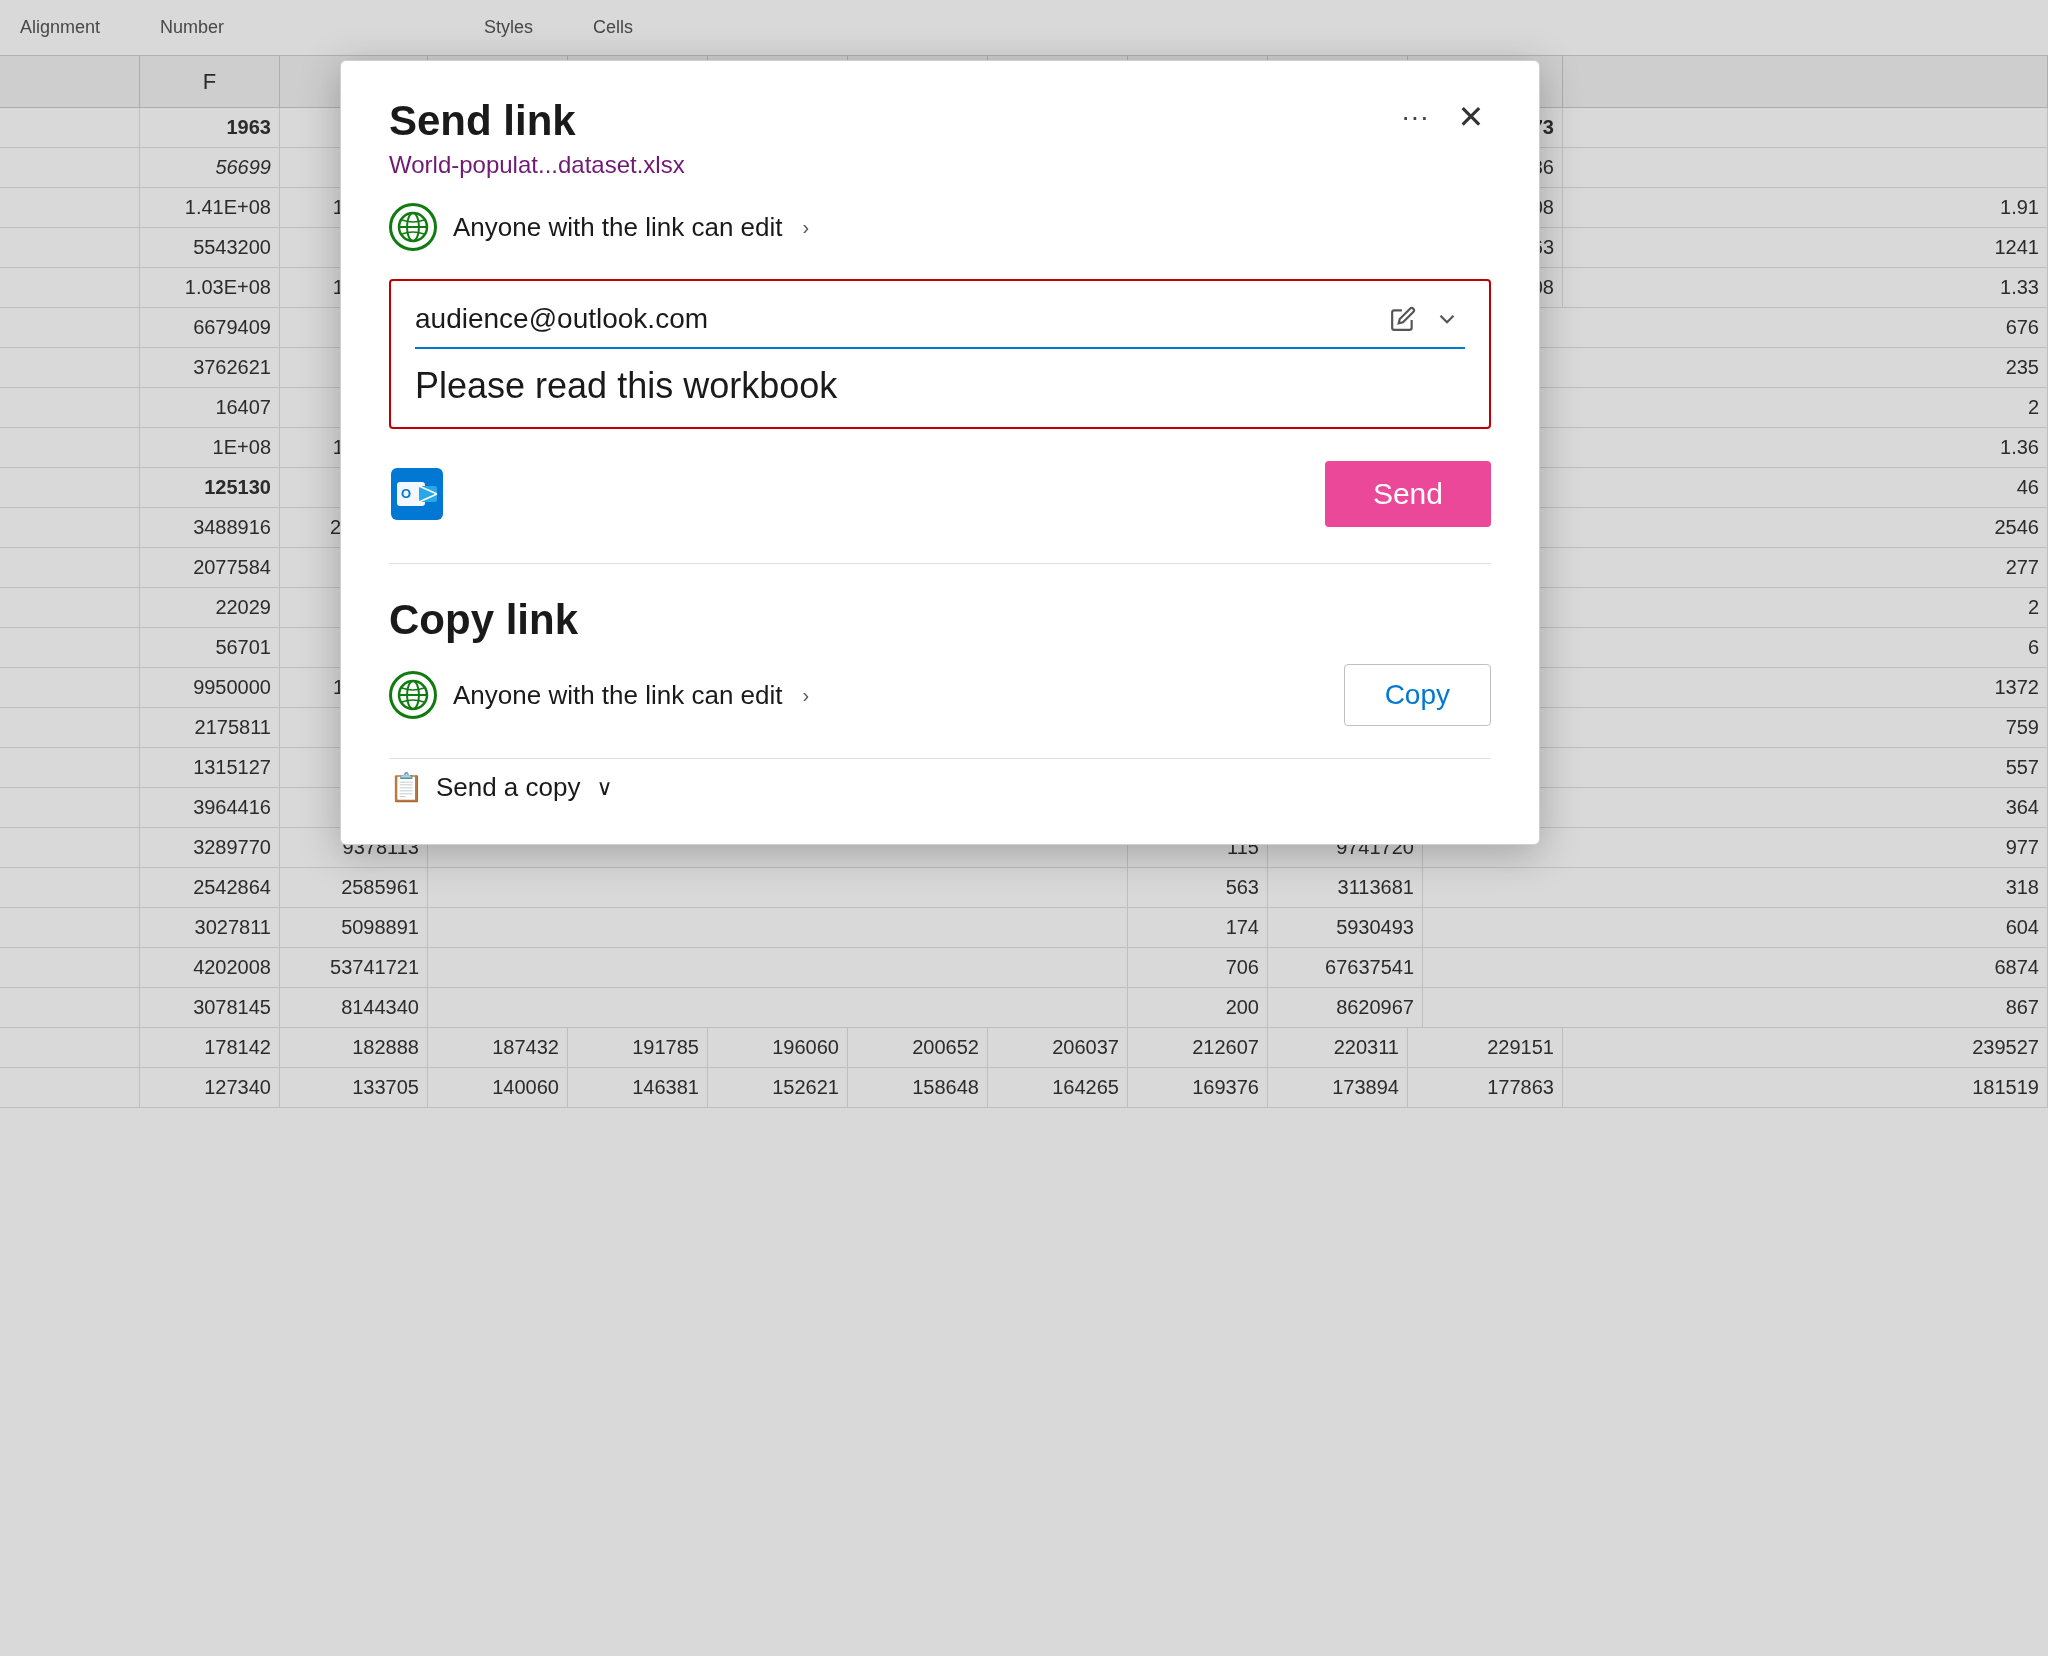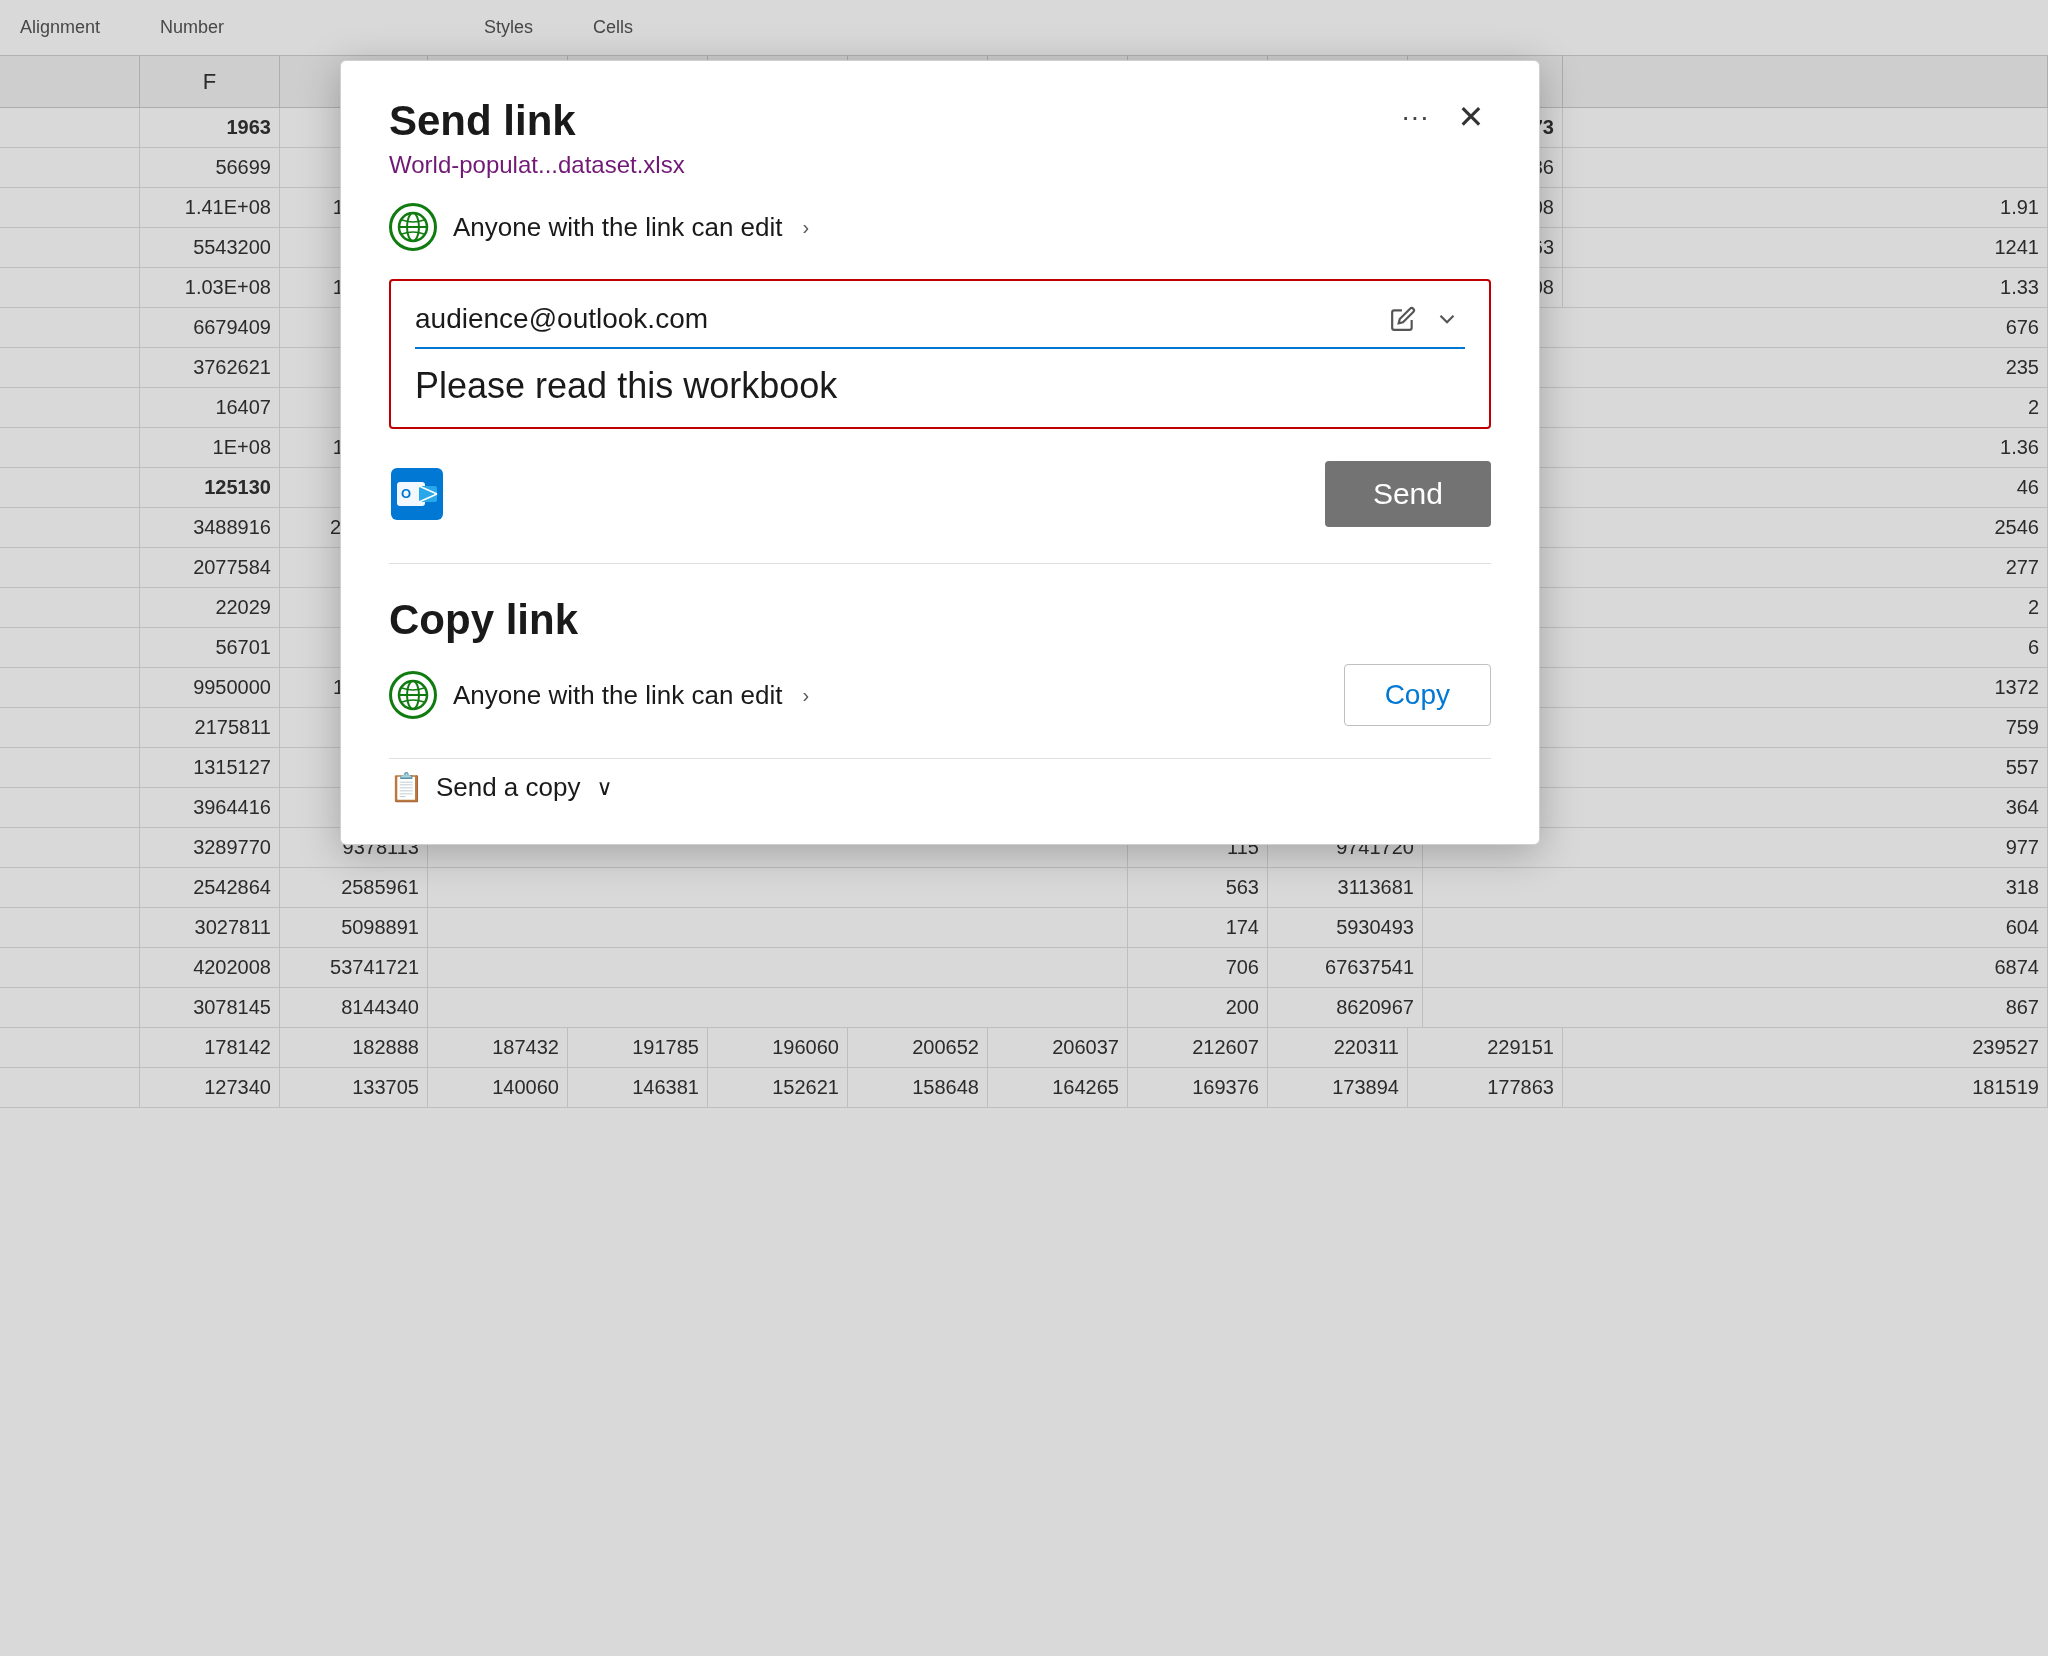--- a/index.html
+++ b/index.html
@@ -259,21 +259,21 @@
       justify-content: space-between;
       margin-bottom: 36px;
     }
 
     .outlook-icon-wrap {
       width: 56px; height: 56px;
       display: flex; align-items: center; justify-content: center;
     }
 
     .send-btn {
-      background: #737373;
+      background: #ec4899;
       color: #fff;
       border: none;
       border-radius: 4px;
       font-size: 30px;
       font-weight: 500;
       padding: 16px 48px;
       cursor: pointer;
     }
 
     
@@ -400,21 +400,21 @@
       <div class="grid-cell bold" style="width:140px;"></div>
       <div class="grid-cell bold" style="width:140px;"></div>
       <div class="grid-cell bold" style="width:140px;"></div>
       <div class="grid-cell bold" style="width:140px;">1972</div>
       <div class="grid-cell bold" style="width:155px;">1973</div>
       <div class="grid-cell" style="flex:1;"></div>
     </div>
 
     <div class="grid-row">
       <div class="grid-cell" style="width:140px;"></div>
-      <div class="grid-cell" style="width:140px;">56699</div>
+      <div class="grid-cell" style="width:140px;font-style:italic;">56699</div>
       <div class="grid-cell" style="width:148px;">57029</div>
       <div class="grid-cell" style="width:140px;"></div>
       <div class="grid-cell" style="width:140px;"></div>
       <div class="grid-cell" style="width:140px;"></div>
       <div class="grid-cell" style="width:140px;"></div>
       <div class="grid-cell" style="width:140px;"></div>
       <div class="grid-cell" style="width:140px;"></div>
       <div class="grid-cell" style="width:140px;">849</div>
       <div class="grid-cell" style="width:155px;">60236</div>
       <div class="grid-cell" style="flex:1;"></div>

